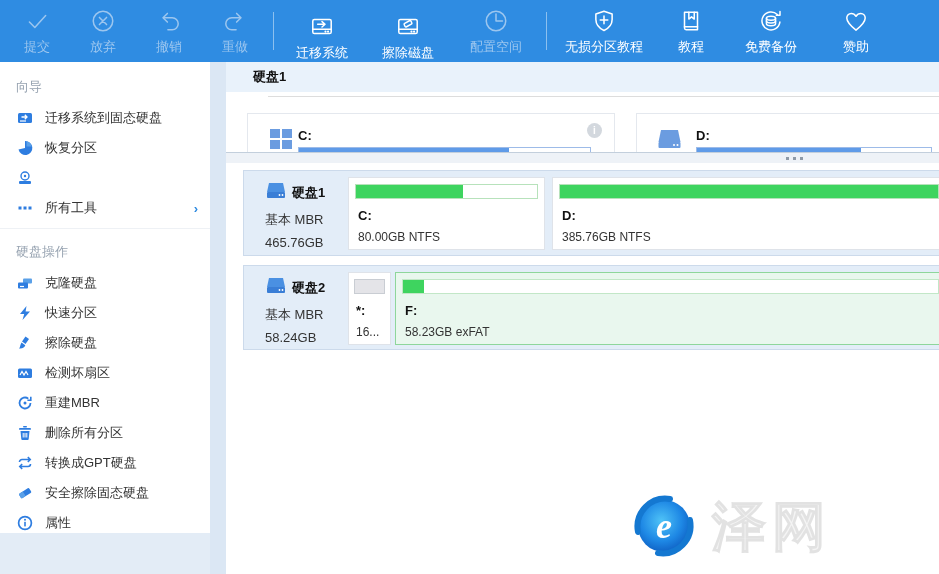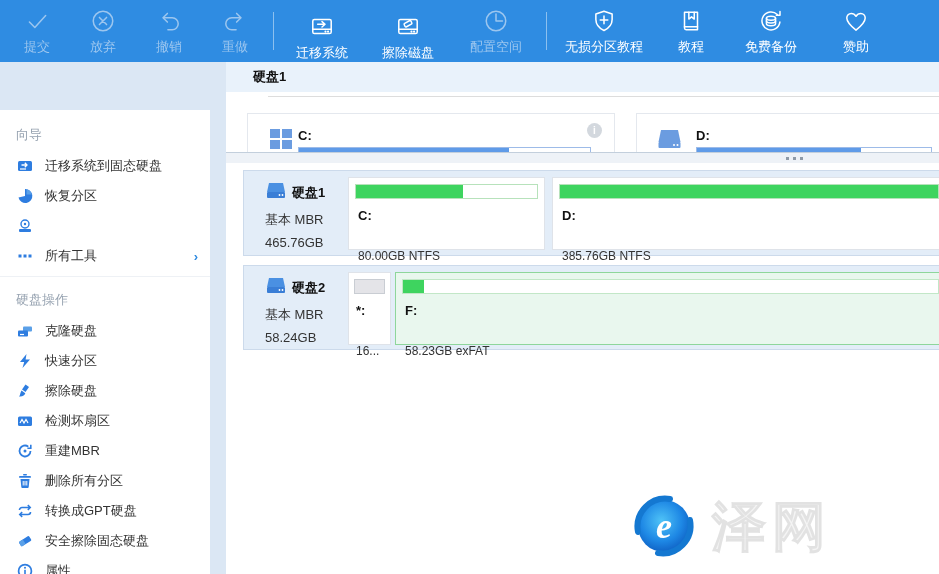--- a/index.html
+++ b/index.html
@@ -10,21 +10,21 @@
   .toolbar { position:absolute; top:0; left:0; right:0; height:62px; background:#2f8ce2; display:flex; align-items:center; padding-left:4px; }
   .tb-item { display:flex; flex-direction:column; align-items:center; justify-content:center; height:62px; color:#fff; cursor:pointer; }
   .tb-item.disabled { color:#9cc6ef; }
   .tb-item .tb-icon { height:28px; display:flex; align-items:flex-end; justify-content:center; }
   .tb-item .tb-icon svg { stroke:currentColor; fill:none; stroke-width:1.4; stroke-linecap:round; stroke-linejoin:round; }
   .tb-label { font-size:13px; margin-top:4px; white-space:nowrap; }
   .tb-sep { width:1px; height:38px; background:rgba(255,255,255,0.45); margin:0 5px; }
   .w66{width:66px;} .w86{width:86px;justify-content:flex-end;} .w90{width:90px;} .w104{width:104px;} .w70{width:70px;} .w80{width:80px;}
 
   
-  .sidebar { position:absolute; top:62px; left:0; width:210px; bottom:0; background:#e3ecf6;margin-top:48px; }
+  .sidebar { position:absolute; top:62px; left:0; width:210px; bottom:0; background:#e3ecf6; }
   .sidebar-panel { background:#fff; width:100%; height:471px; padding-top:2px; }
   .side-title { padding:14px 0 7px 16px; font-size:13px; color:#97a3b1; }
   .side-item { display:flex; align-items:center; height:30px; padding-left:16px; cursor:pointer; font-size:13px; color:#333; }
   .side-ic { width:18px; height:16px; display:flex; align-items:center; justify-content:center; color:#2e7de0; }
   .side-ic svg { display:block; }
   .side-label { margin-left:11px; flex:1; }
   .side-chevron { color:#2e8ae0; font-size:13px; margin-right:12px; font-weight:bold; }
   .side-gap { height:6px; border-bottom:1px solid #eef1f5; }
 
   
@@ -60,21 +60,21 @@
   .part-card.ps { left:104px; width:43px; }
   .part-card.pf { left:151px; right:-6px; background:#e9f7ee; border:1px solid #8ed69b; }
   .use-bar { position:absolute; left:6px; top:6px; height:15px; border:1px solid #b7e2bb; background:#fff; }
   .use-bar .fill { height:100%; background:#3ed45f; }
   .use-bar.gray { border:1px solid #c9cdd3; background:#e4e4e8; }
   .pc .use-bar { width:183px; }
   .pd .use-bar { left:6px; right:8px; }
   .pf .use-bar { left:6px; right:8px; border-color:#c2e7c7; }
   .ps .use-bar { width:31px; left:5px; }
   .part-label { position:absolute; left:9px; top:30px; font-size:13px; font-weight:bold; color:#111; }
-  .part-detail { position:absolute; left:9px; top:71px; font-size:12px; color:#333; }
+  .part-detail { position:absolute; left:9px; top:52px; font-size:12px; color:#333; }
 
   
   .watermark { position:absolute; left:404px; top:328px; display:flex; align-items:center; }
   .wm-text { font-size:54px; letter-spacing:6px; margin-left:14px; color:#f4f4f4; -webkit-text-stroke:1px #e2e2e2; font-weight:bold; }
 
   
   .ic-svg { display:block; }
 </style>
 </head>
 <body>

